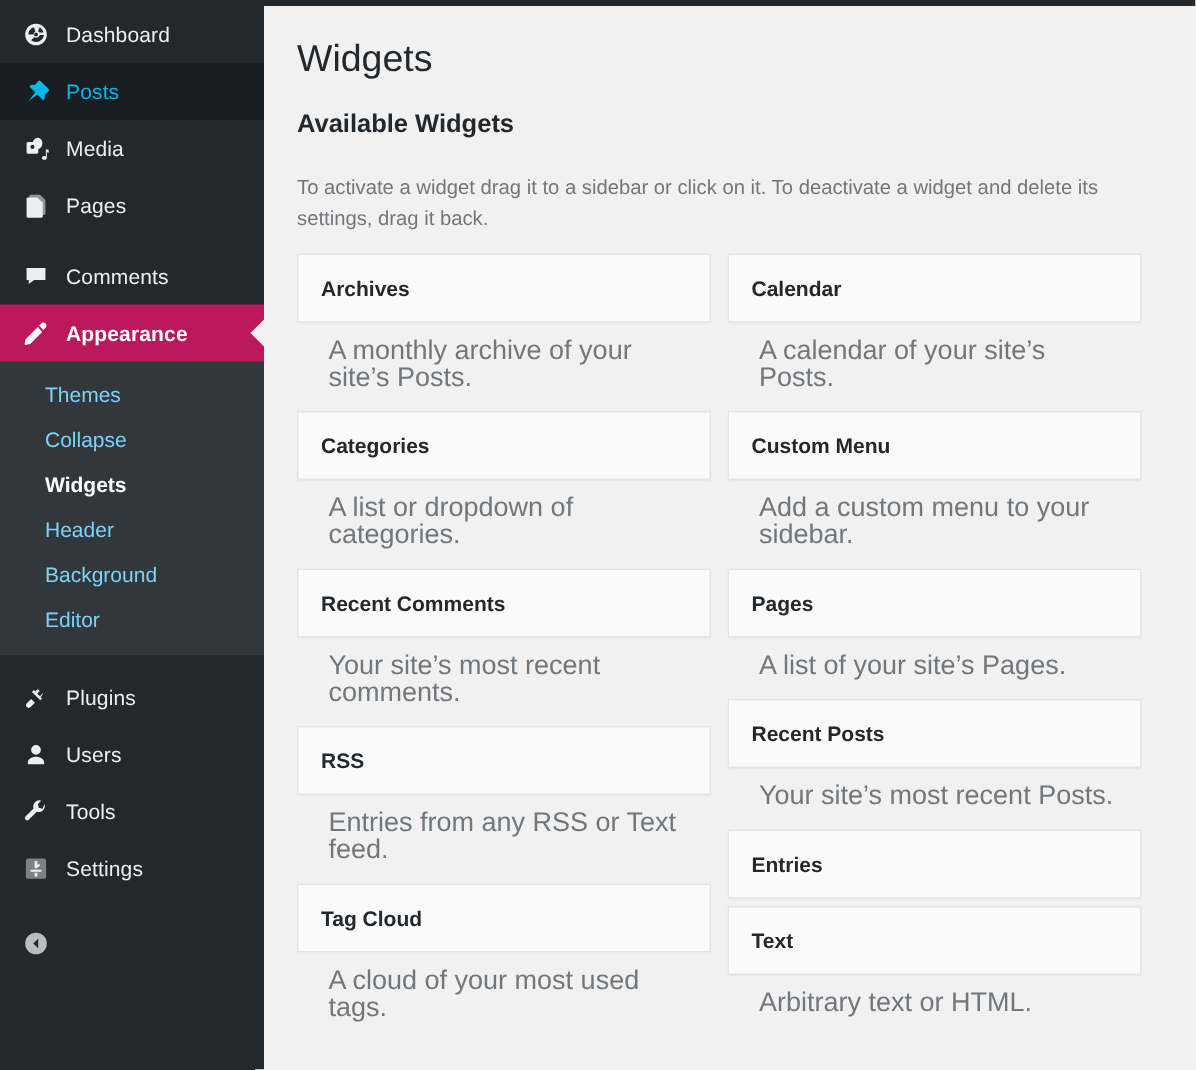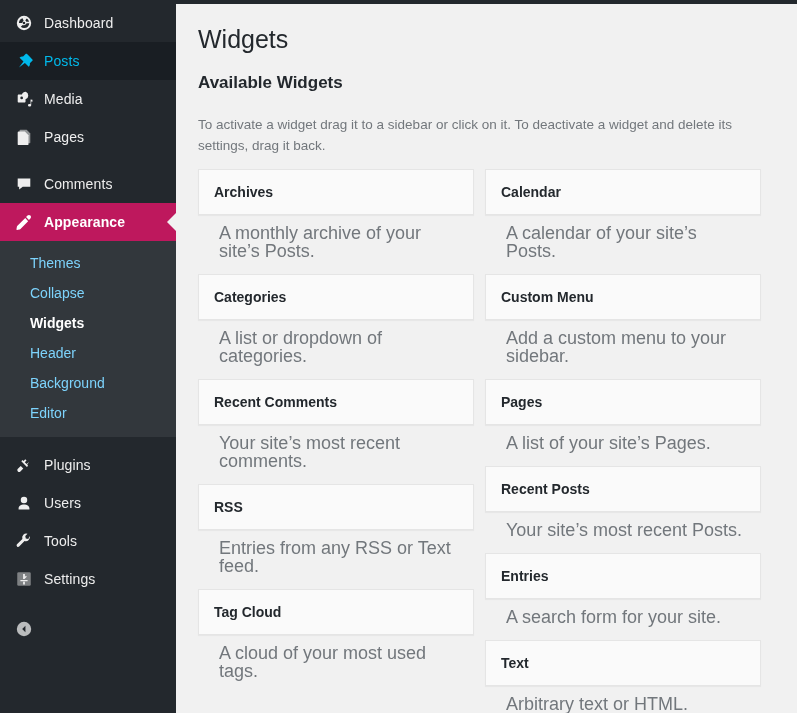--- a/index.html
+++ b/index.html
@@ -380,21 +380,20 @@
             <div class="widget-block">
               <div class="widget-card">
                 <div class="widget-card-title">Recent Posts</div>
               </div>
               <div class="widget-desc">Your site’s most recent Posts.</div>
             </div>
             <div class="widget-block">
               <div class="widget-card">
                 <div class="widget-card-title">Entries</div>
               </div>
-              <div class="widget-desc">A search form for your site.</div>
             </div>
             <div class="widget-block">
               <div class="widget-card">
                 <div class="widget-card-title">Text</div>
               </div>
               <div class="widget-desc">Arbitrary text or HTML.</div>
             </div>
           </div>
       </div>
 

